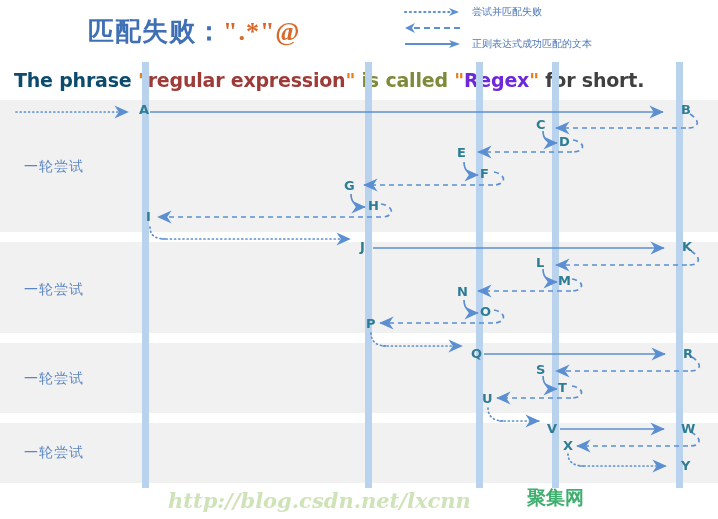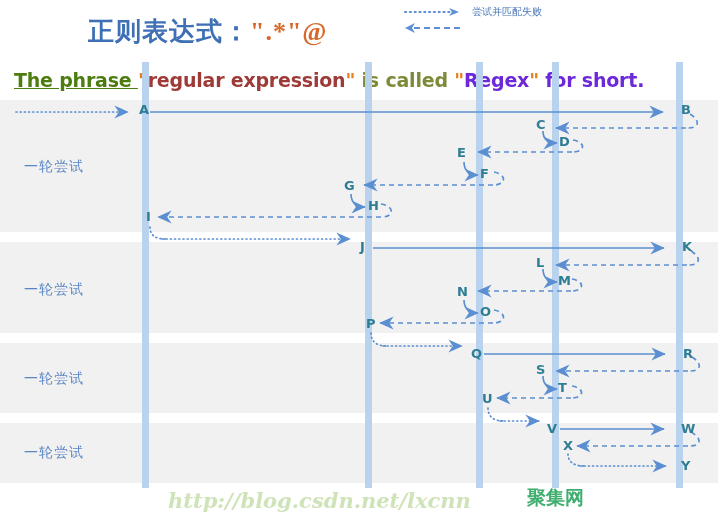--- a/index.html
+++ b/index.html
@@ -30,25 +30,25 @@
     padding-left:8px;line-height:16px;
   }
 
   
   .sentence{
     position:absolute;left:14px;top:69px;
     font-size:19px;font-weight:bold;white-space:nowrap;
     font-family:"DejaVu Sans","Liberation Sans",sans-serif;
     letter-spacing:-0.2px;
   }
-  .s-teal{color:#4d7c0f;text-decoration:underline;}
+  .s-teal{color:#0c4a6e;}
   .s-maroon{color:#9e3b38;}
   .s-olive{color:#7d8b39;}
   .s-orange{color:#6d28d9;}
-  .s-blue{color:#6d28d9;}
+  .s-blue{color:#404040;}
   .s-q{color:#e8801c;}
 
   
   #diagram{position:absolute;left:0;top:98px;width:718px;height:390px;}
   .band{position:absolute;left:0;width:718px;background:#f1f1f1;}
   .band-label{
     position:absolute;
     font-family:"DejaVu Serif","Liberation Serif",serif;
     font-size:14px;color:#5b86c4;letter-spacing:1px;white-space:nowrap;
   }
@@ -75,21 +75,21 @@
     position:absolute;left:527px;top:485px;
     font-family:"DejaVu Sans",sans-serif;
     font-size:19px;font-weight:bold;color:#3fae6e;white-space:nowrap;
   }
 </style>
 </head>
 <body>
 
 <div id="stage">
 
-  <div class="cn-title"><span>正则表达式：</span><span class="regex-lit">".*"@</span></div>
+  <div class="cn-title"><span>匹配失败：</span><span class="regex-lit">".*"@</span></div>
 
   <div class="legend">
 
     <div class="legend-row">
       <div class="legend-mark">
         <svg width="60" height="16" viewBox="0 0 60 16">
           <line x1="1" y1="8" x2="46" y2="8" stroke="#5b8fd1" stroke-width="2" stroke-linecap="round" stroke-dasharray="1.2 3.6"></line>
           <path d="M45,4 L55,8 L45,12 L48,8 Z" fill="#5b8fd1"></path>
         </svg>
       </div>
@@ -98,20 +98,29 @@
 
     <div class="legend-row">
       <div class="legend-mark">
         <svg width="60" height="16" viewBox="0 0 60 16">
           <line x1="10" y1="8" x2="56" y2="8" stroke="#5b8fd1" stroke-width="2" stroke-dasharray="6 4"></line>
           <path d="M11,3 L1,8 L11,13 L8,8 Z" fill="#5b8fd1"></path>
         </svg>
       </div>
     </div>
 
+    <div class="legend-row">
+      <div class="legend-mark">
+        <svg width="60" height="16" viewBox="0 0 60 16">
+          <line x1="1" y1="8" x2="48" y2="8" stroke="#5b8fd1" stroke-width="2"></line>
+          <path d="M45,4 L56,8 L45,12 L48,8 Z" fill="#5b8fd1"></path>
+        </svg>
+      </div>
+      <div class="legend-label">正则表达式成功匹配的文本</div>
+    </div>
 
   </div>
 
   <div class="sentence"><span class="s-teal">The phrase </span><span class="s-q">"</span><span class="s-maroon">regular expression</span><span class="s-q">"</span><span class="s-olive"> is called </span><span class="s-q">"</span><span class="s-orange">Regex</span><span class="s-q">"</span><span class="s-blue"> for short.</span></div>
 
   <div id="diagram">
 
     <div class="band" style="top:2px;height:132px;"></div>
     <div class="band" style="top:144px;height:91px;"></div>
     <div class="band" style="top:245px;height:70px;"></div>

